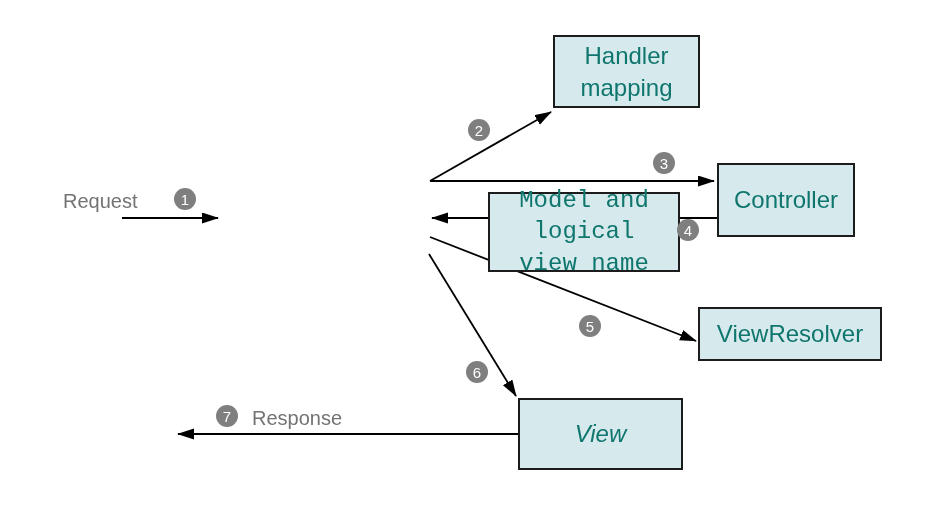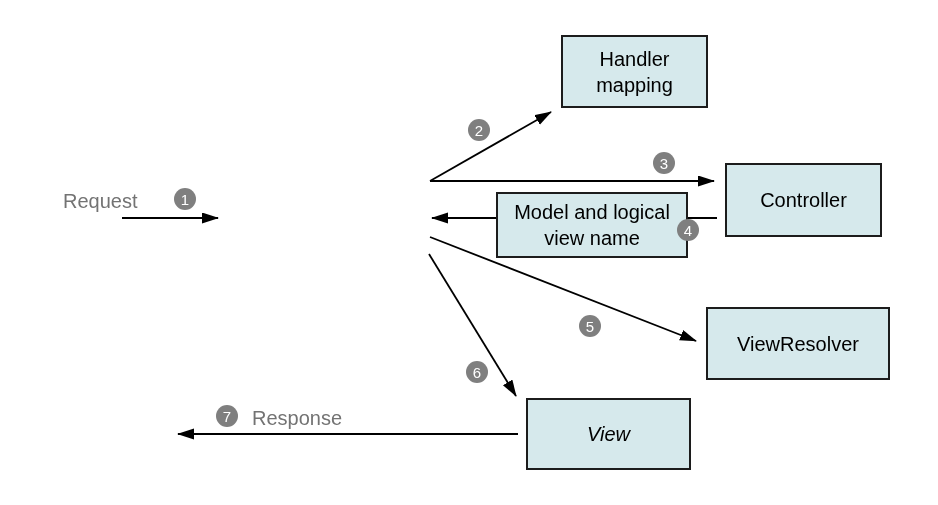--- a/index.html
+++ b/index.html
@@ -14,29 +14,28 @@
   .canvas{
     position:relative;width:938px;height:505px;background:var(--bg);
     font-family:"Liberation Sans",sans-serif;overflow:hidden;
   }
   .arrows{position:absolute;left:0;top:0;z-index:1;}
   .arrows line{stroke:var(--arrow);stroke-width:1.8;}
   .node{
     position:absolute;z-index:2;box-sizing:border-box;
     background:var(--node-fill);border:2px solid var(--node-border);
     display:flex;align-items:center;justify-content:center;
-    text-align:center;font-size:20px;line-height:1.3;color:#000000;
+    text-align:center;font-size:24px;line-height:1.3;color:#0f766e;
     white-space:pre-line;
-    margin-left:8px;
   }
   .node-dispatcher{left:220px;top:182px;width:210px;height:71px;}
   .node-handler{left:553px;top:35px;width:147px;height:73px;}
-  .node-controller{left:717px;top:163px;width:157px;height:74px;}
-  .node-model{left:488px;top:192px;width:192px;height:66px;}
-  .node-viewresolver{left:698px;top:307px;width:184px;height:73px;}
+  .node-controller{left:717px;top:163px;width:138px;height:74px;}
+  .node-model{left:488px;top:192px;width:192px;height:80px;font-family:Liberation Mono, monospace;}
+  .node-viewresolver{left:698px;top:307px;width:184px;height:54px;}
   .node-view{left:518px;top:398px;width:165px;height:72px;font-style:italic;}
   .flow-label{
     position:absolute;z-index:2;font-size:20px;color:#737373;line-height:24px;
   }
   .label-request{left:63px;top:189px;}
   .label-response{left:252px;top:406px;}
   .badge{
     position:absolute;z-index:3;width:22px;height:22px;border-radius:50%;
     background:var(--badge-fill);color:var(--badge-text);
     display:flex;align-items:center;justify-content:center;

